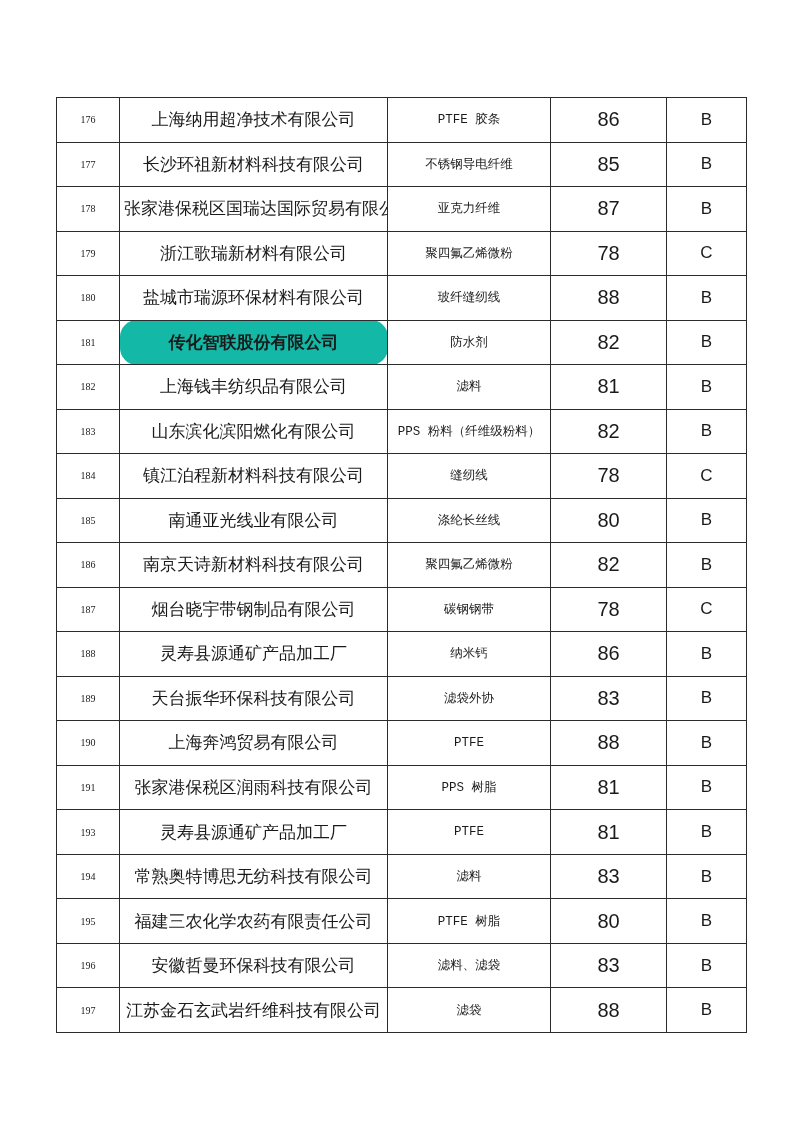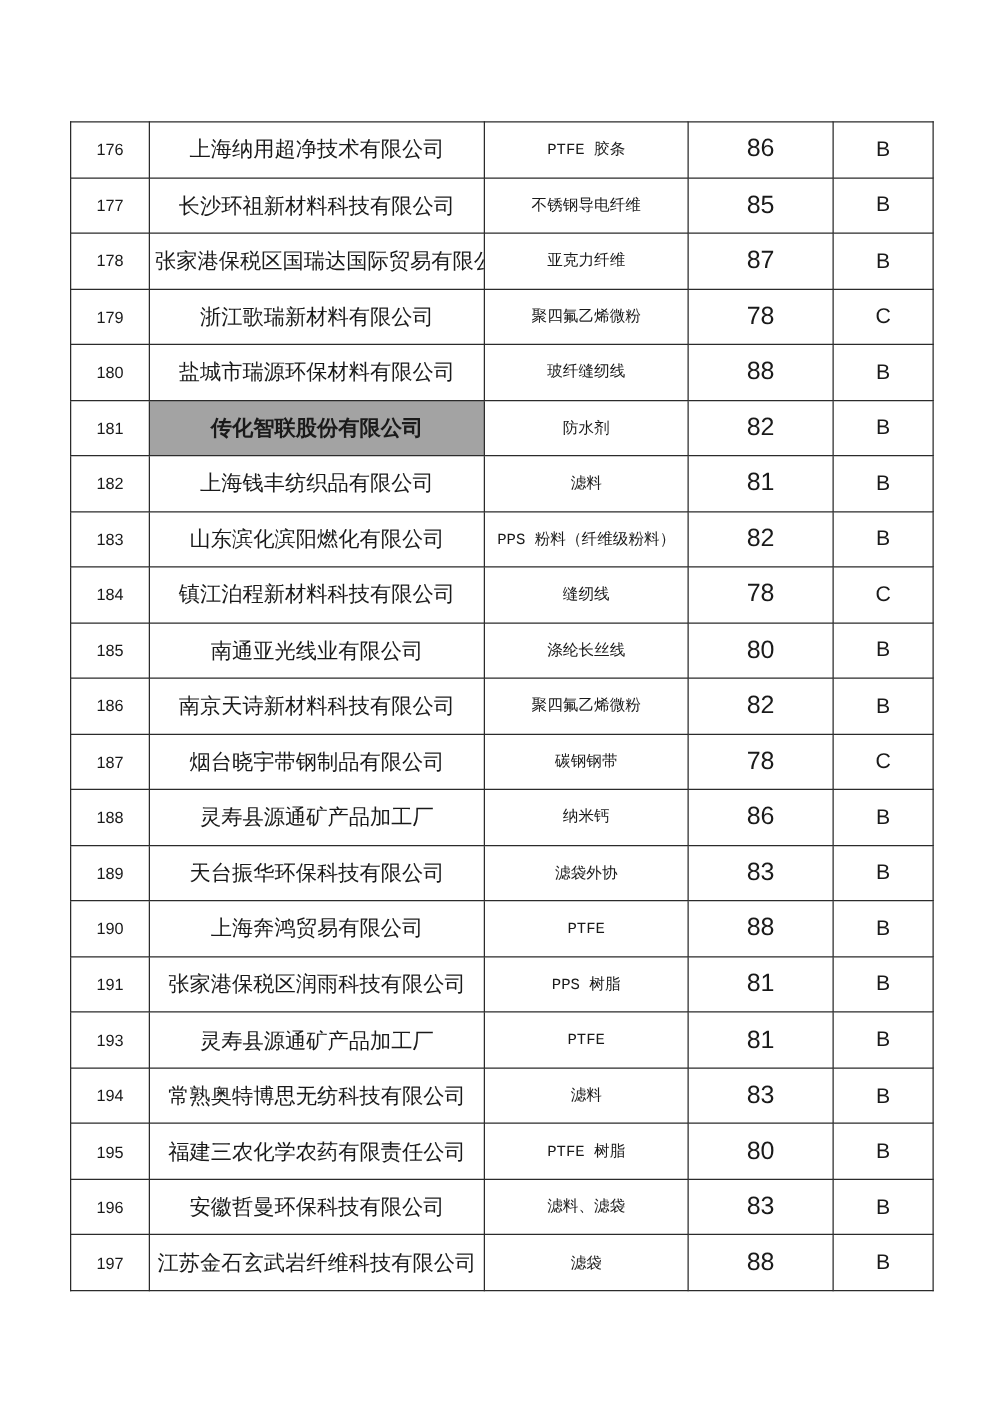--- a/index.html
+++ b/index.html
@@ -33,22 +33,22 @@
     overflow: hidden;
     white-space: nowrap;
   }
   table.rating-table tr { height: 42.5px; }
   col.c-index   { width: 63px;  }
   col.c-company { width: 268px; }
   col.c-product { width: 163px; }
   col.c-score   { width: 116px; }
   col.c-grade   { width: 80px;  }
   td.col-index {
-    font-family: Liberation Sans, sans-serif;
-    font-size: 13px;
+    font-family: Liberation Serif, serif;
+    font-size: 10px;
   }
   td.col-company {
     font-size: 17px;
     font-family: "DejaVu Sans", sans-serif;
   }
   td.col-product {
     font-size: 12.5px;
     font-family: Liberation Mono, monospace;
   }
   td.col-score {
@@ -106,21 +106,21 @@
         </tr>
         <tr>
           <td class="col-index">180</td>
           <td class="col-company">盐城市瑞源环保材料有限公司</td>
           <td class="col-product">玻纤缝纫线</td>
           <td class="col-score">88</td>
           <td class="col-grade">B</td>
         </tr>
         <tr>
           <td class="col-index">181</td>
-          <td class="col-company highlight" style="background: #a3a3a3;">传化智联股份有限公司</td>
+          <td class="col-company highlight" style="background: #14b8a6; border-radius: 17px;">传化智联股份有限公司</td>
           <td class="col-product">防水剂</td>
           <td class="col-score">82</td>
           <td class="col-grade">B</td>
         </tr>
         <tr>
           <td class="col-index">182</td>
           <td class="col-company">上海钱丰纺织品有限公司</td>
           <td class="col-product">滤料</td>
           <td class="col-score">81</td>
           <td class="col-grade">B</td>

